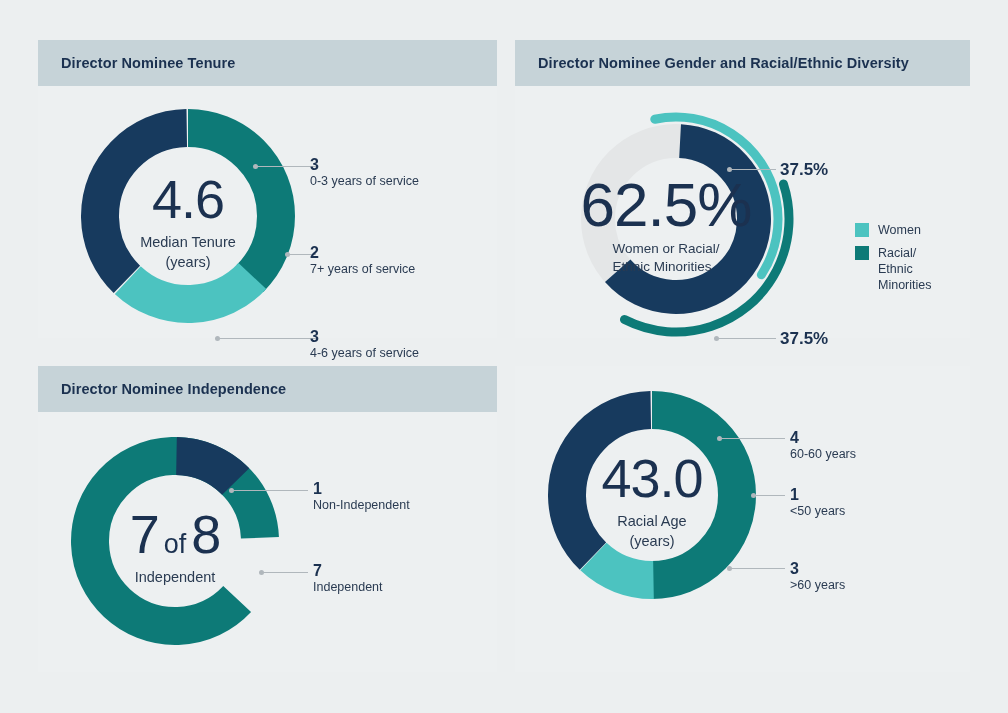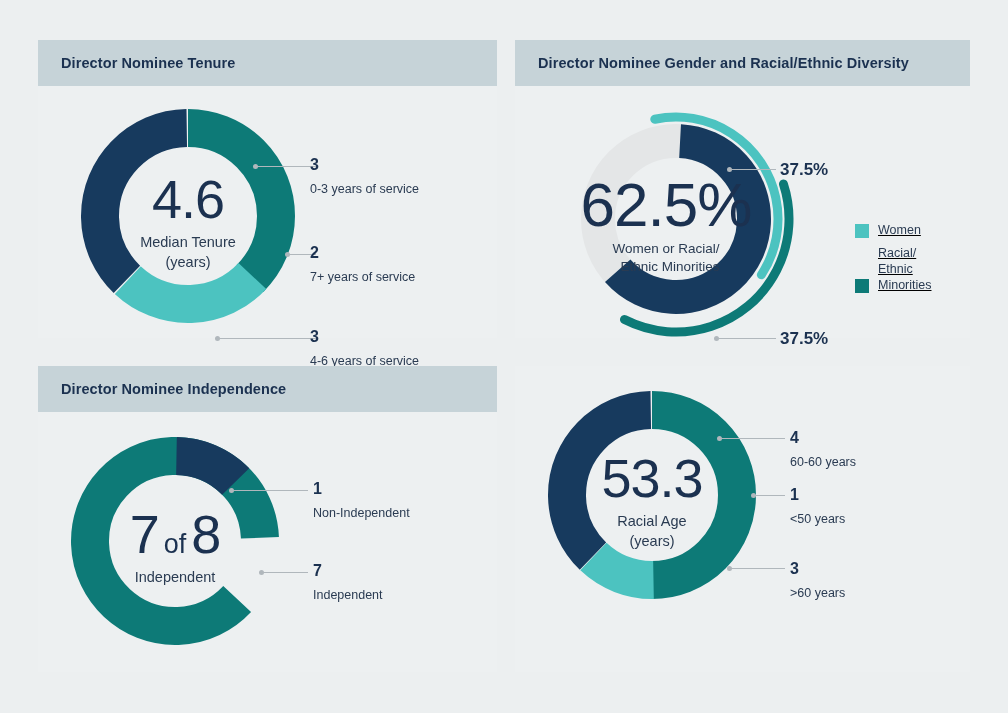--- a/index.html
+++ b/index.html
@@ -77,21 +77,21 @@
   .center-caption {
     font-size: 14.5px;
     color: #2a3b52;
     text-align: center;
     line-height: 1.32;
     margin-top: 7px;
   }
   .center-caption-2 {
     font-size: 13.5px;
     color: #2a3b52;
-    text-align: right;
+    text-align: left;
     line-height: 1.32;
     margin-top: 4px;
   }
   .of-word {
     font-size: 27px;
     letter-spacing: 0;
   }
 
   
   .callout {
@@ -102,21 +102,21 @@
     font-weight: bold;
     color: #1b3150;
     line-height: 1.15;
   }
   .callout-value.pct {
     font-size: 17px;
   }
   .callout-desc {
     font-size: 12.5px;
     color: #2a3b52;
-    margin-top: 8px;
+    margin-top: 0;
     line-height: 1.25;
     white-space: nowrap;
   }
 
   .leader {
     position: absolute;
     height: 1px;
     background: #b0b7bc;
   }
   .leader-dot {
@@ -126,23 +126,22 @@
     border-radius: 50%;
     background: #b0b7bc;
   }
 
   
   .legend {
     position: absolute;
   }
   .legend-row {
     display: flex;
-    align-items: flex-end;
+    align-items: flex-start;
     margin-bottom: 7px;
-    text-decoration: underline;
   }
   .legend-swatch {
     width: 14px;
     height: 14px;
     flex: 0 0 14px;
     margin-top: 1px;
   }
   .legend-label {
     font-size: 12.5px;
     color: #2a3b52;
@@ -308,21 +307,21 @@
           <g transform="translate(105,105)">
 
             <circle r="85" fill="none" stroke="#0d7a77" stroke-width="38" stroke-dasharray="266.9 267.0" transform="rotate(-90)"></circle>
 
             <circle r="85" fill="none" stroke="#4cc3c0" stroke-width="38" stroke-dasharray="66.0 467.8" transform="rotate(89)"></circle>
 
             <circle r="85" fill="none" stroke="#173a5e" stroke-width="38" stroke-dasharray="200.2 333.7" transform="rotate(134)"></circle>
           </g>
         </svg>
         <div class="center-block">
-          <div class="big-number">53.3</div>
+          <div class="big-number">43.0</div>
           <div class="center-caption">
             <div>Racial Age</div>
             <div>(years)</div>
           </div>
         </div>
       </div>
 
       <div class="leader-dot" style="left:202px; top:70px;"></div>
       <div class="leader" style="left:205px; top:72px; width:65px;"></div>
       <div class="callout" style="left:275px; top:63px;">

